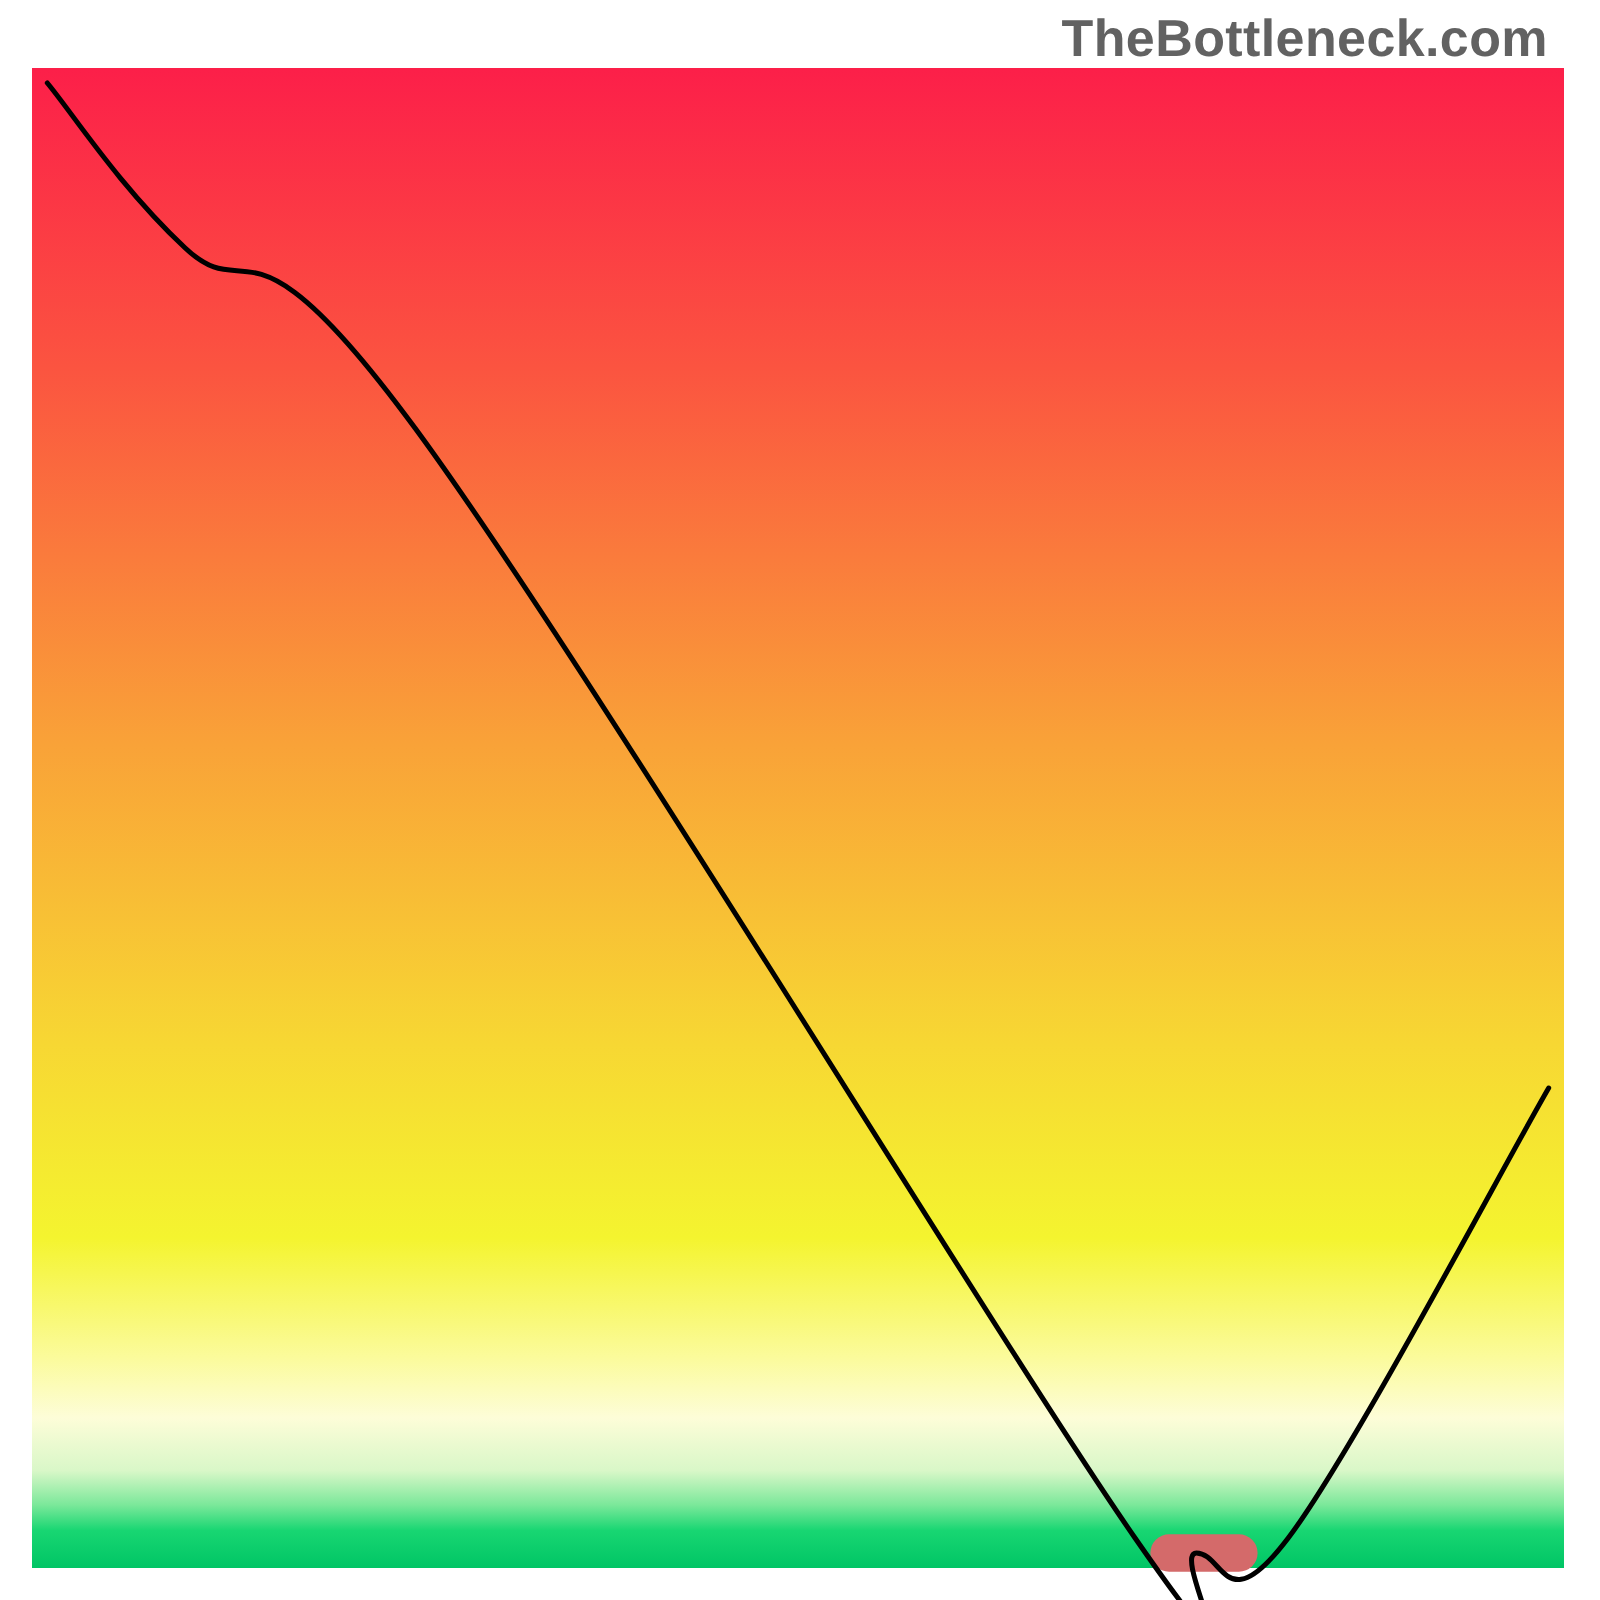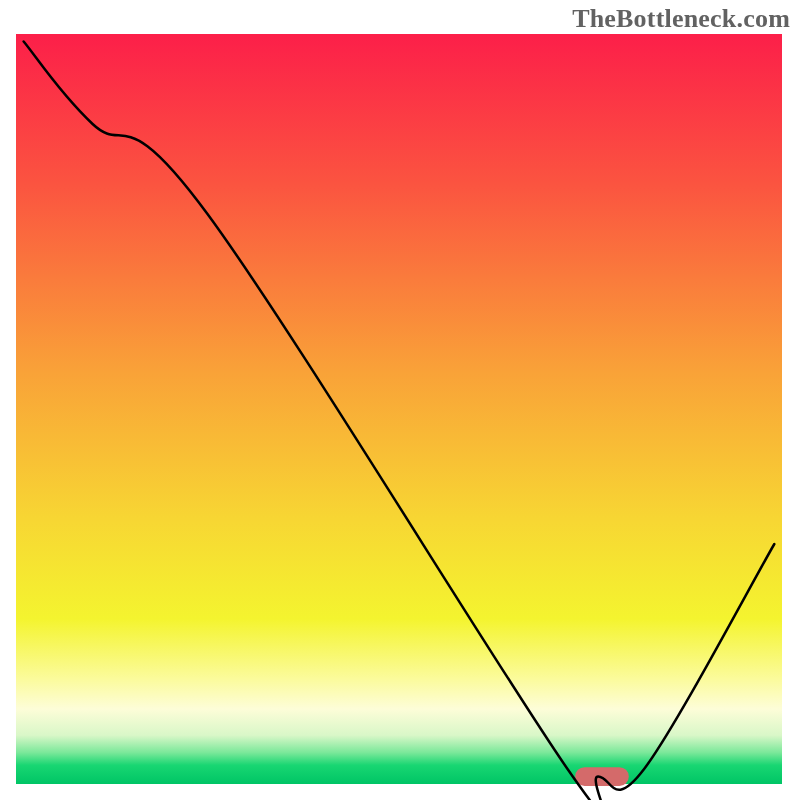--- a/index.html
+++ b/index.html
@@ -14,22 +14,22 @@
     position: relative;
     width: 800px;
     height: 800px;
   }
   svg {
     display: block;
   }
   .watermark {
     position: absolute;
     top: 4px;
-    right: 10px;
-    font-family: Liberation Serif, serif;
+    right: 26px;
+    font-family: Liberation Sans, sans-serif;
     font-size: 26px;
     font-weight: 700;
     color: #626262;
     letter-spacing: 0.2px;
   }
 </style>
 </head>
 <body>
 
 <div class="stage">

